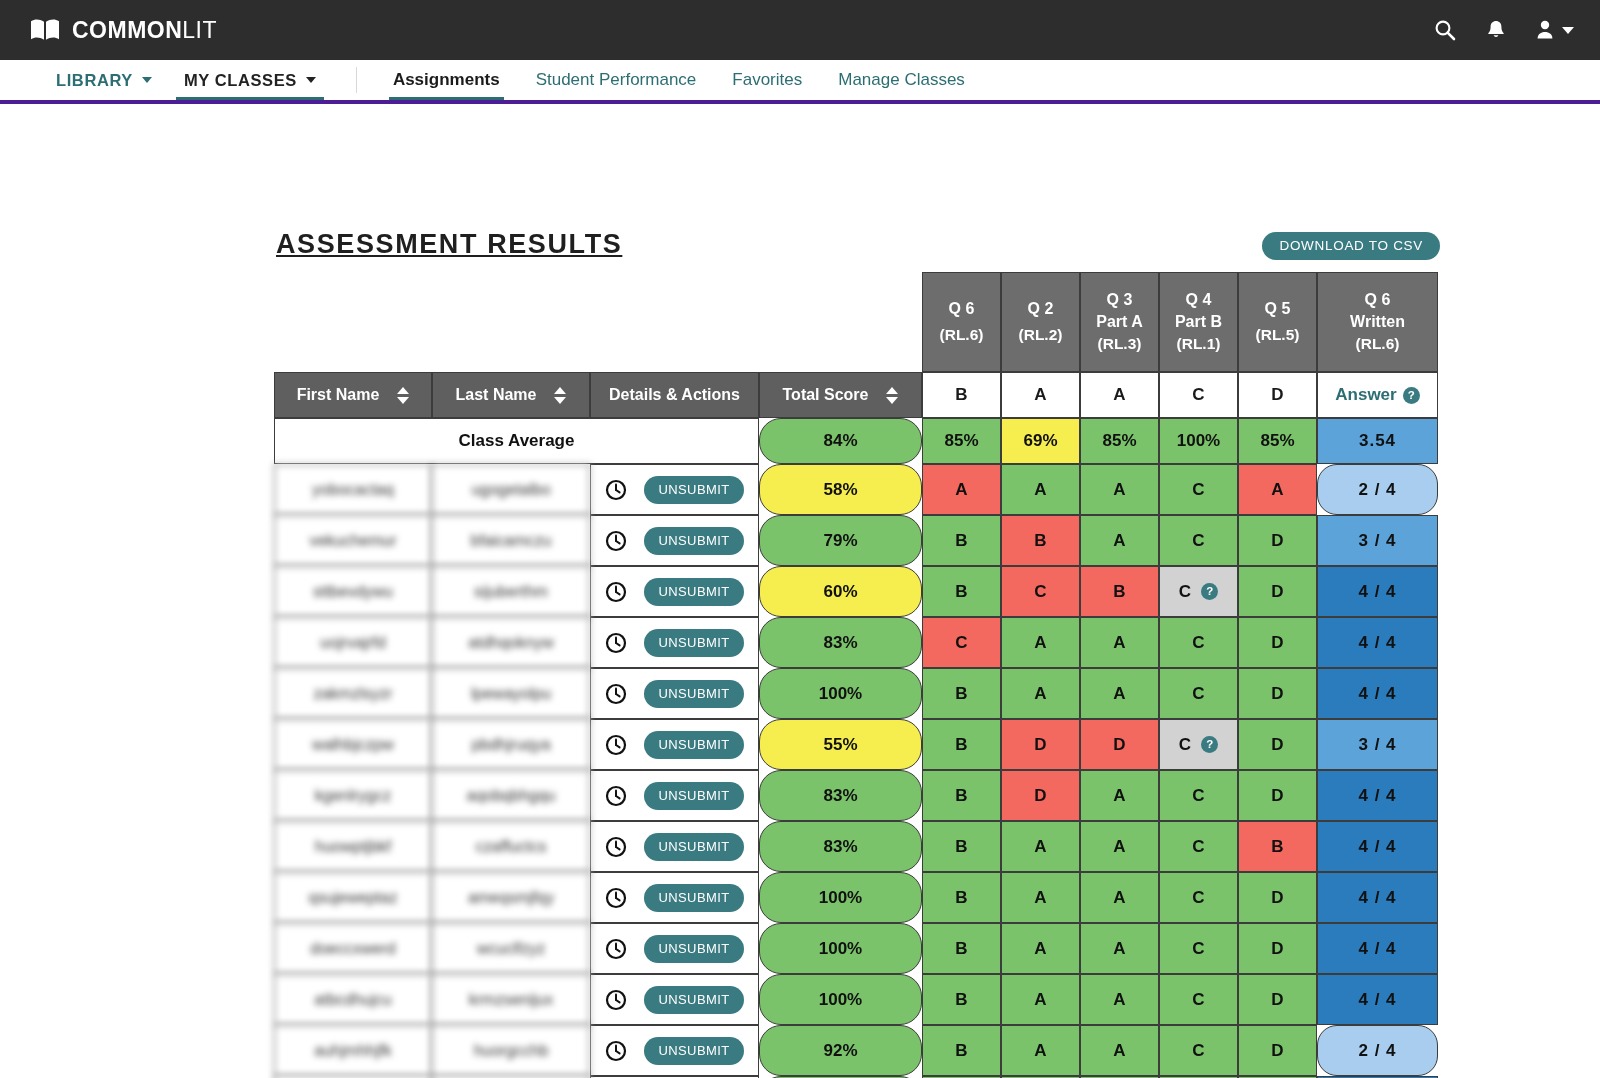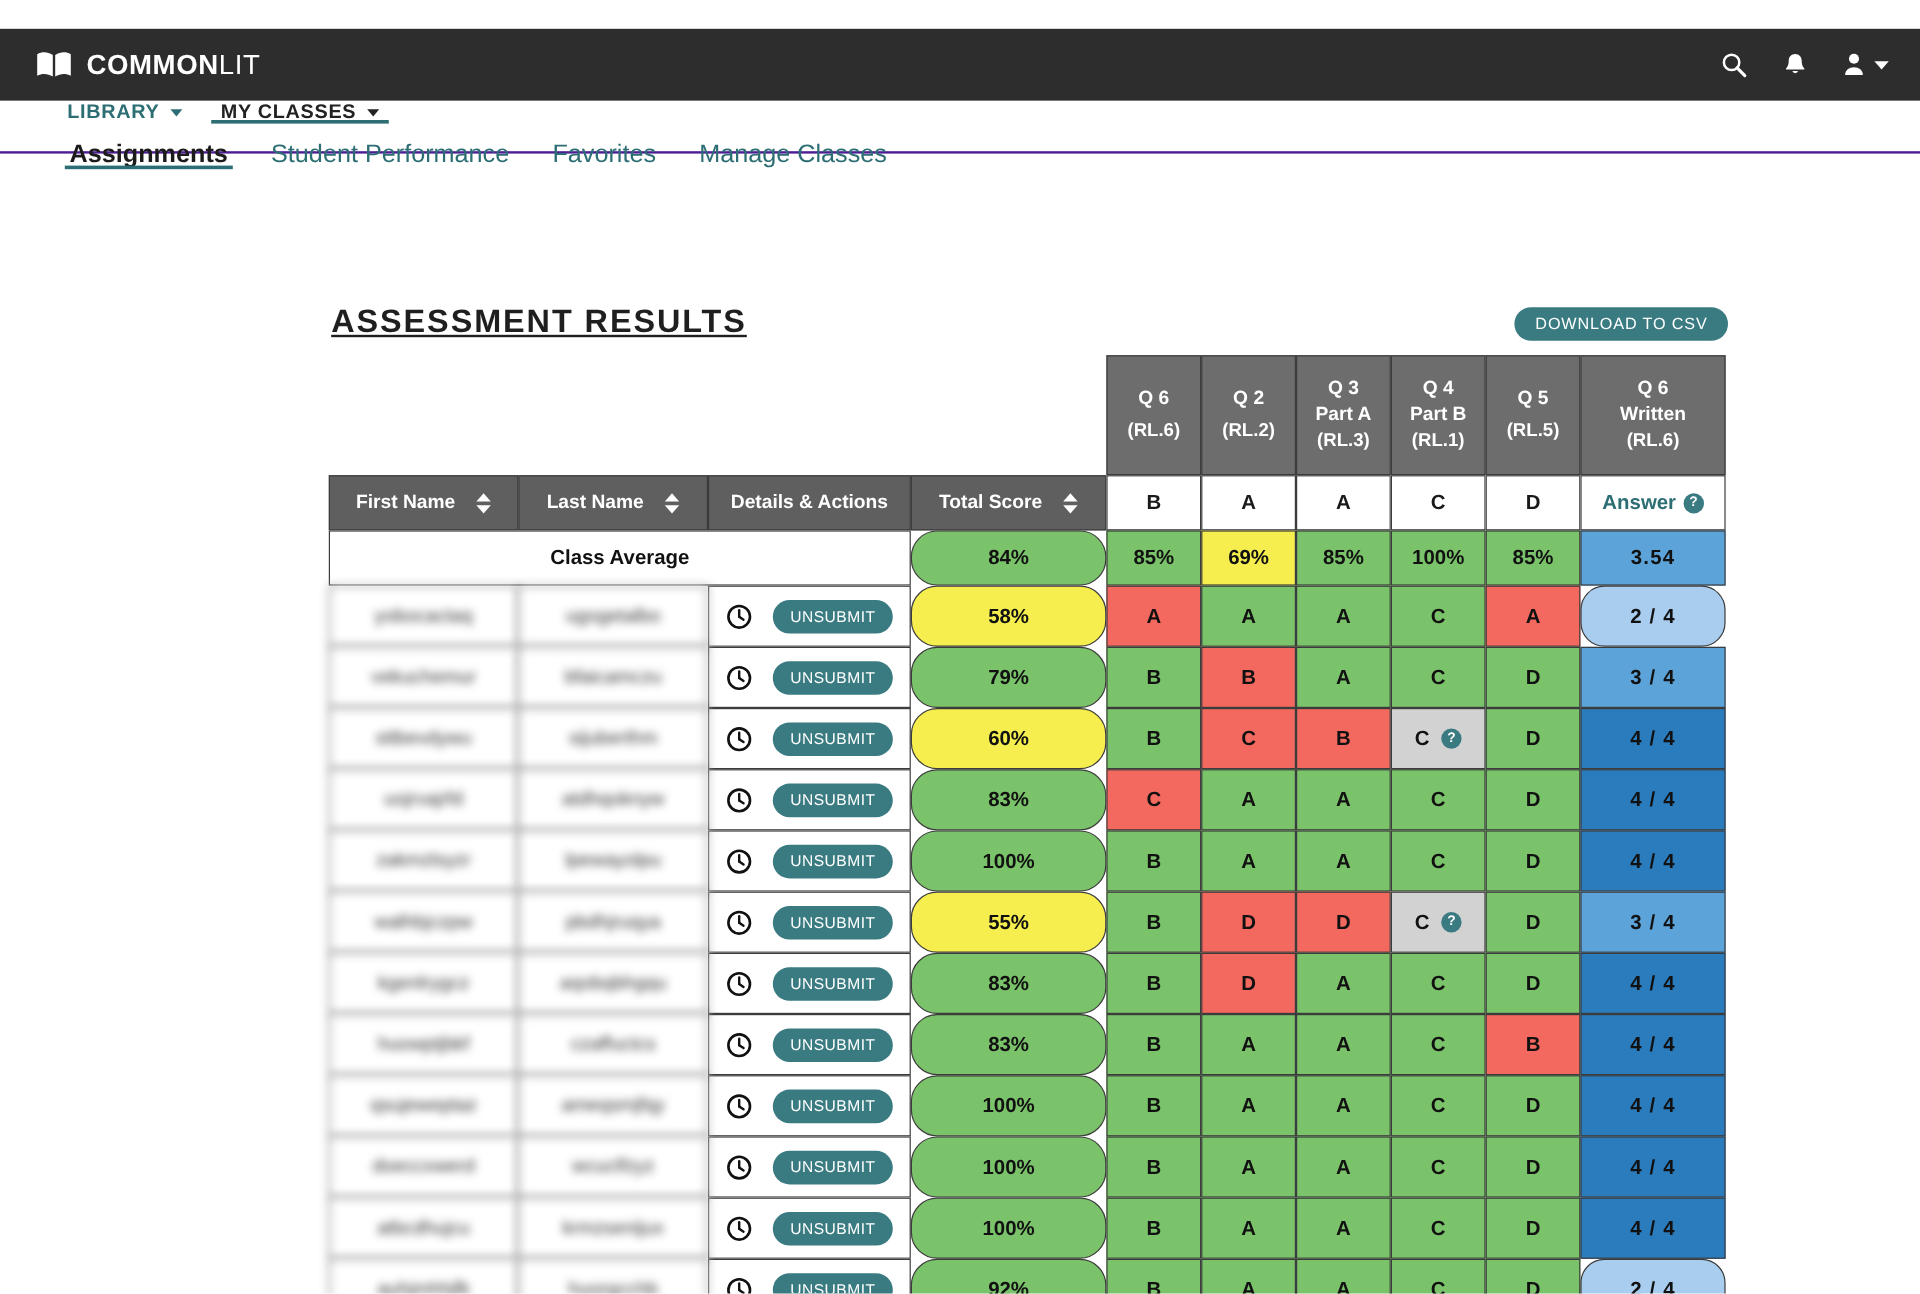--- a/index.html
+++ b/index.html
@@ -8,45 +8,43 @@
     background: #ffffff;
     font-family: "Liberation Sans", sans-serif;
   }
   body { width: 1600px; height: 1078px; overflow: hidden; position: relative; }
 
   
   .topbar {
     height: 60px; background: #2d2d2d;
     display: flex; align-items: center; justify-content: space-between;
     padding: 0 26px 0 30px;
-    margin-top: 24px;
   }
   .brand { display: flex; align-items: center; gap: 12px; }
   .brand-mark { width: 30px; height: 24px; display: block; }
   .brand-text {
     font-size: 23px; font-weight: bold; letter-spacing: .5px;
     color: #ffffff; line-height: 1; white-space: nowrap;
   }
   .brand-text .lit { font-weight: normal; color: #ffffff; }
   .topicons { display: flex; align-items: center; gap: 30px; }
   .topicons .ico { display: flex; align-items: center; color: #fff; cursor: pointer; }
   .caret-d {
     width: 0; height: 0; border-left: 6px solid transparent;
     border-right: 6px solid transparent; border-top: 7px solid #ffffff;
     margin-left: 8px; display: inline-block;
   }
 
   
   .navbar {
     height: 44px; background: #ffffff;
-    border-bottom: 2px solid #4c1d95;
+    border-bottom: 4px solid #4c1d95;
     display: flex; align-items: stretch;
     padding-left: 40px;
     position: relative;
-    flex-direction: column;
   }
   .navgroup { display: flex; align-items: stretch; }
   .navitem {
     display: flex; align-items: center; justify-content: center;
     padding: 0 16px; font-size: 16.5px; font-weight: bold;
     letter-spacing: .6px; color: #2c6e73; cursor: pointer;
     position: relative; white-space: nowrap;
   }
   .navitem.dark { color: #222; }
   .navitem .caret-t {
@@ -55,21 +53,21 @@
     margin-left: 9px; display: inline-block;
   }
   .navitem.active::after {
     content: ""; position: absolute; left: 8px; right: 8px; bottom: 0;
     height: 3px; background: #2c6e73;
   }
   .navdivider { width: 1px; background: #d8d8d8; margin: 7px 18px 7px 24px; }
   .subnav { display: flex; align-items: stretch; }
   .subitem {
     display: flex; align-items: center; padding: 0 18px;
-    font-size: 21px; color: #2c6e73; cursor: pointer; position: relative;
+    font-size: 17px; color: #2c6e73; cursor: pointer; position: relative;
     white-space: nowrap;
   }
   .subitem.active { color: #1b1b1b; font-weight: bold; }
   .subitem.active::after {
     content: ""; position: absolute; left: 14px; right: 14px; bottom: 0;
     height: 3px; background: #2c6e73;
   }
 
   
   .page { position: relative; padding: 0 0 0 0; }

